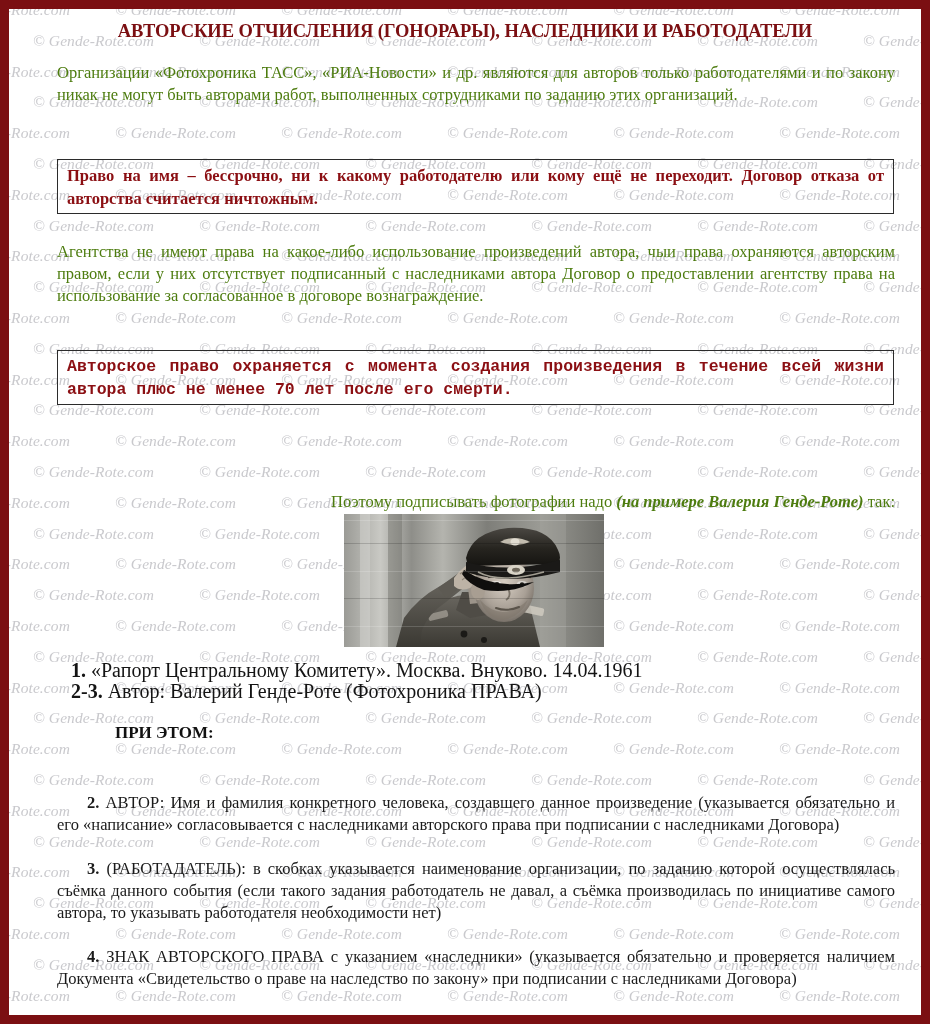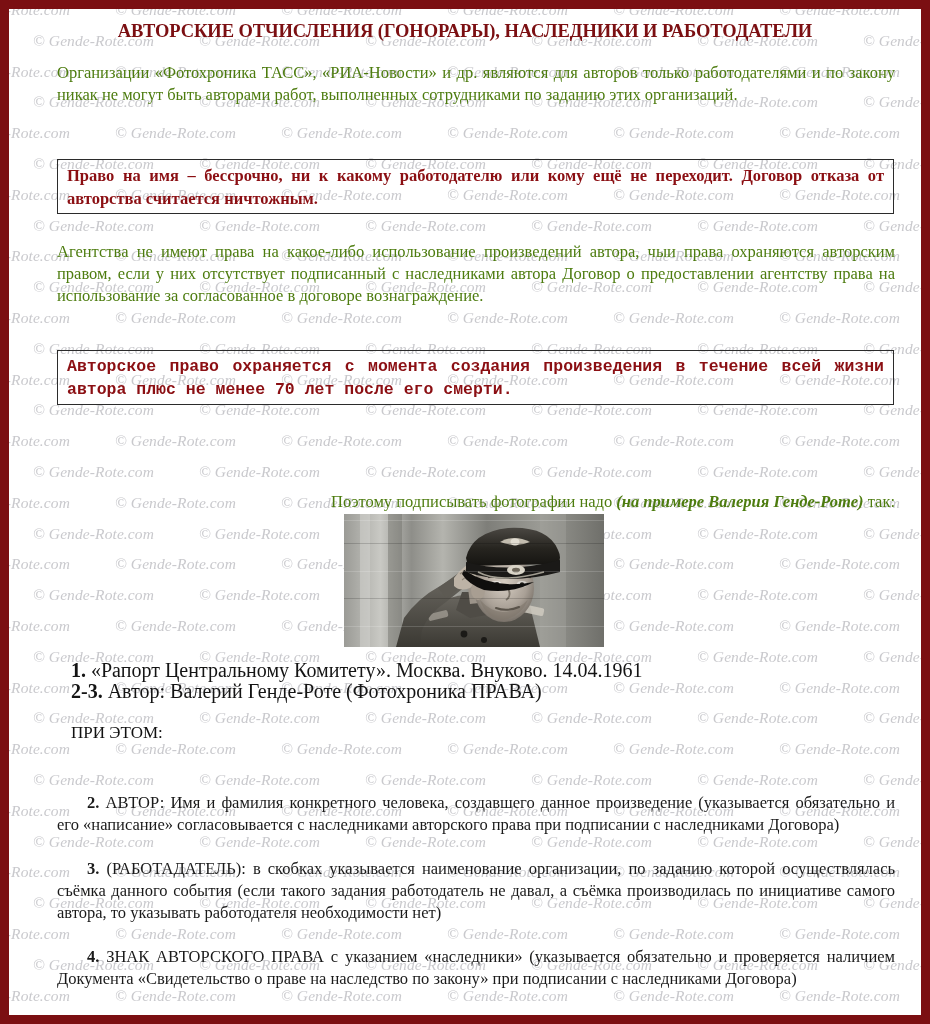--- a/index.html
+++ b/index.html
@@ -129,22 +129,23 @@
     font-size: 20px;
     color: #141414;
     line-height: 1.3;
     white-space: nowrap;
   }
   .credit-num { font-weight: bold; }
 
   .section-head {
     position: absolute;
     font-size: 17px;
-    font-weight: normal;
+    font-weight: bold;
     color: #111;
+    margin-left: 44px;
   }
 
   .rule-para {
     position: absolute;
     font-size: 16.5px;
     color: #1a1a1a;
     line-height: 1.33;
     text-align: justify;
     text-justify: inter-word;
   }

